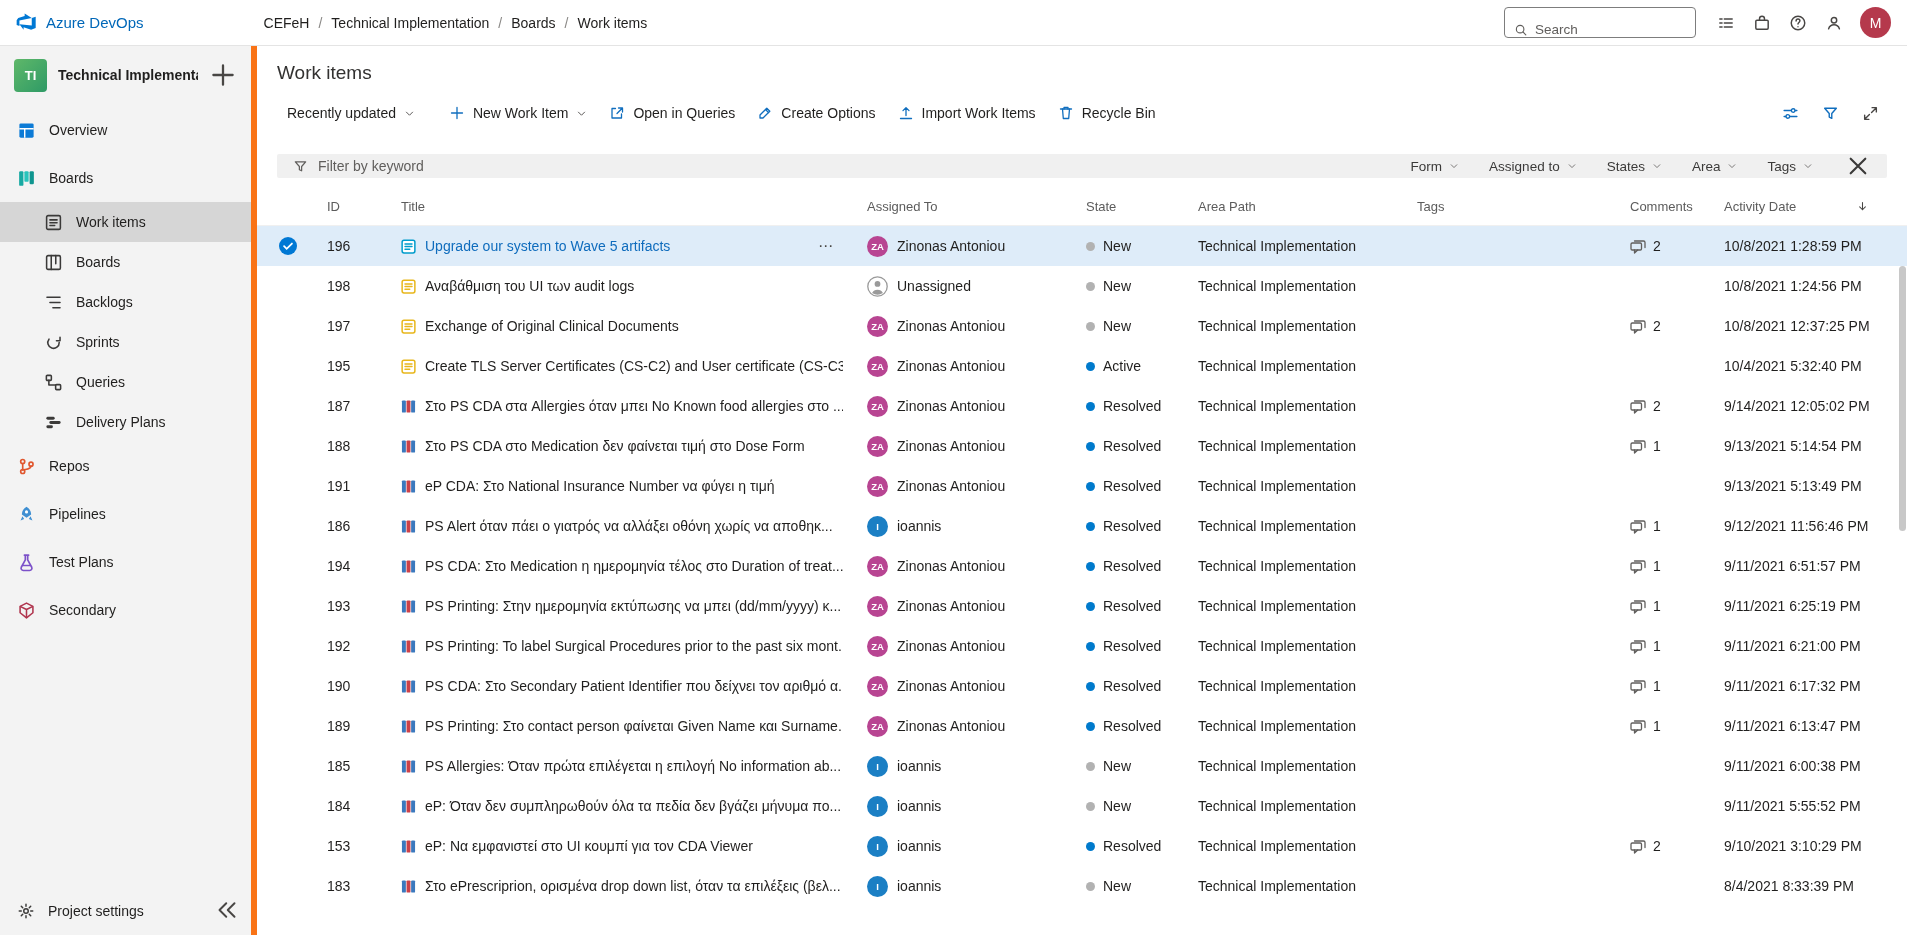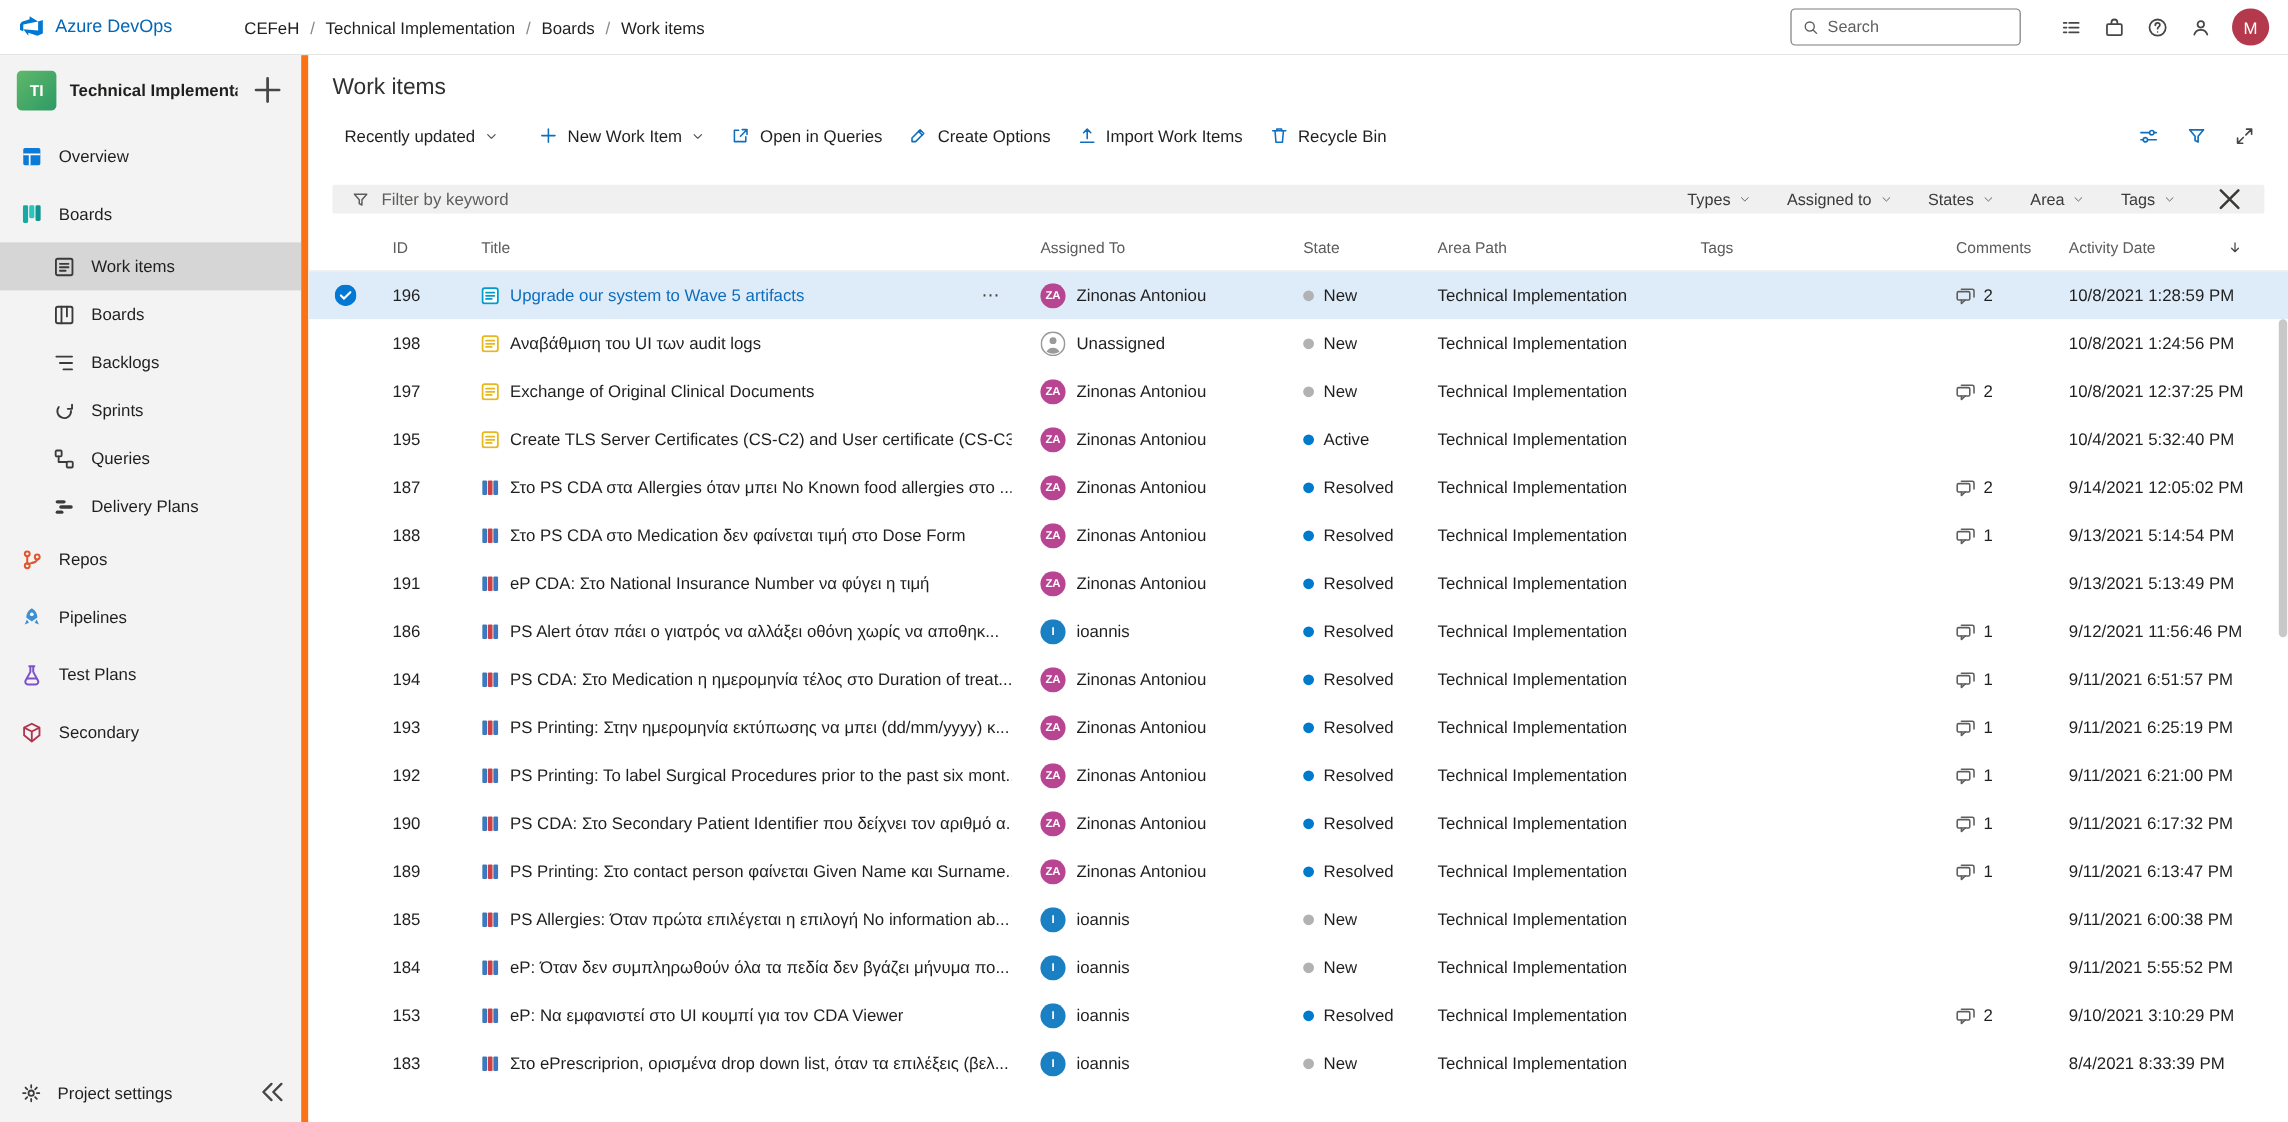--- a/index.html
+++ b/index.html
@@ -7,25 +7,25 @@
     font-family:"Liberation Sans","DejaVu Sans",sans-serif;font-size:14px}
   .ic{display:inline-flex;width:16px;height:16px;flex:none;align-items:center;justify-content:center}
   .ic svg{width:100%;height:100%}
   button{background:none;border:none;font:inherit;color:inherit;cursor:pointer}
 
   
   .topbar{height:46px;display:flex;align-items:center;padding:0 16px;border-bottom:1px solid #e4e4e4;background:#fff}
   .brand{display:flex;align-items:center;gap:9px;cursor:pointer}
   .brand .ic{width:21px;height:21px}
   .brand-text{color:#0067b8;font-size:15px;white-space:nowrap}
-  .breadcrumb{display:flex;align-items:center;gap:9px;margin-left:60px;font-size:14px;color:#201f1e}
+  .breadcrumb{display:flex;align-items:center;gap:9px;margin-left:120px;font-size:14px;color:#201f1e}
   .crumb{cursor:pointer;white-space:nowrap}
   .crumb-sep{color:#8a8886}
   .tb-spacer{flex:1}
-  .searchbox{width:192px;height:31px;border:1px solid #7d7d7d;border-radius:4px;display:flex;align-items:center;gap:7px;padding:0 9px;color:#605e5c;background:#fff;margin-right:24px}
+  .searchbox{width:192px;height:31px;border:1px solid #7d7d7d;border-radius:4px;display:flex;align-items:flex-end;gap:7px;padding:0 9px;color:#605e5c;background:#fff;margin-right:12px}
   .searchbox .ic{width:14px;height:14px}
   .searchbox input{border:none;outline:none;width:100%;font:inherit;font-size:13.5px;color:#201f1e}
   .searchbox input::placeholder{color:#605e5c}
   .tb-ic{width:36px;height:36px;display:flex;align-items:center;justify-content:center;color:#484644;cursor:pointer}
   .tb-ic .ic{width:18px;height:18px}
   .avatar-m{width:31px;height:31px;border-radius:50%;color:#fff;display:flex;align-items:center;justify-content:center;font-size:14px;margin-left:8px;cursor:pointer}
 
   
   .shell{display:flex;height:889px}
   .sidebar{width:257px;background:#f3f3f3;border-right:6px solid #f97316;display:flex;flex-direction:column;position:relative;flex:none}
@@ -408,21 +408,21 @@
       <div class="filter-left">
         <span class="ic" id="funnel-slot">
             <svg viewBox="0 0 16 16" fill="none" stroke="currentColor" stroke-width="1.3" stroke-linecap="round" stroke-linejoin="round">
               <path d="M2.5 3h11l-4.3 5v4.6l-2.4-1.2V8L2.5 3z"></path>
             </svg>
           </span>
         <input class="filter-input" placeholder="Filter by keyword" style="">
       </div>
       <div id="filter-drops">
           <div class="fdrop">
-            <span>Types</span>
+            <span>Form</span>
             <span class="ic chev">
               <svg viewBox="0 0 16 16" fill="none" stroke="currentColor" stroke-width="1.3" stroke-linecap="round" stroke-linejoin="round">
                 <path d="M3.5 6l4.5 4.5L12.5 6"></path>
               </svg>
             </span>
           </div>
           <div class="fdrop">
             <span>Assigned to</span>
             <span class="ic chev">
               <svg viewBox="0 0 16 16" fill="none" stroke="currentColor" stroke-width="1.3" stroke-linecap="round" stroke-linejoin="round">

